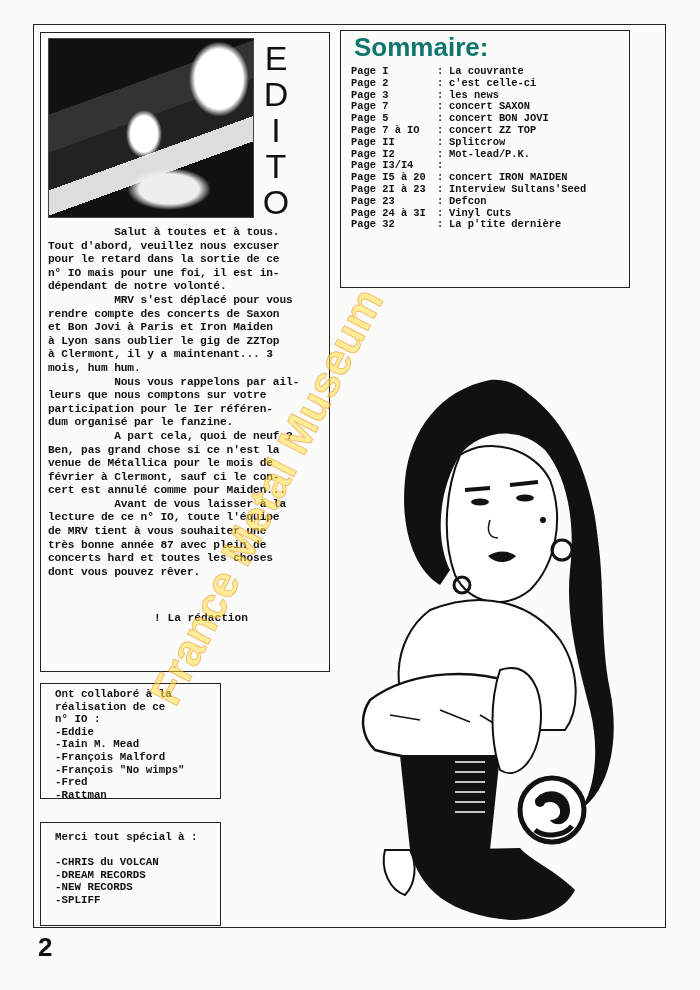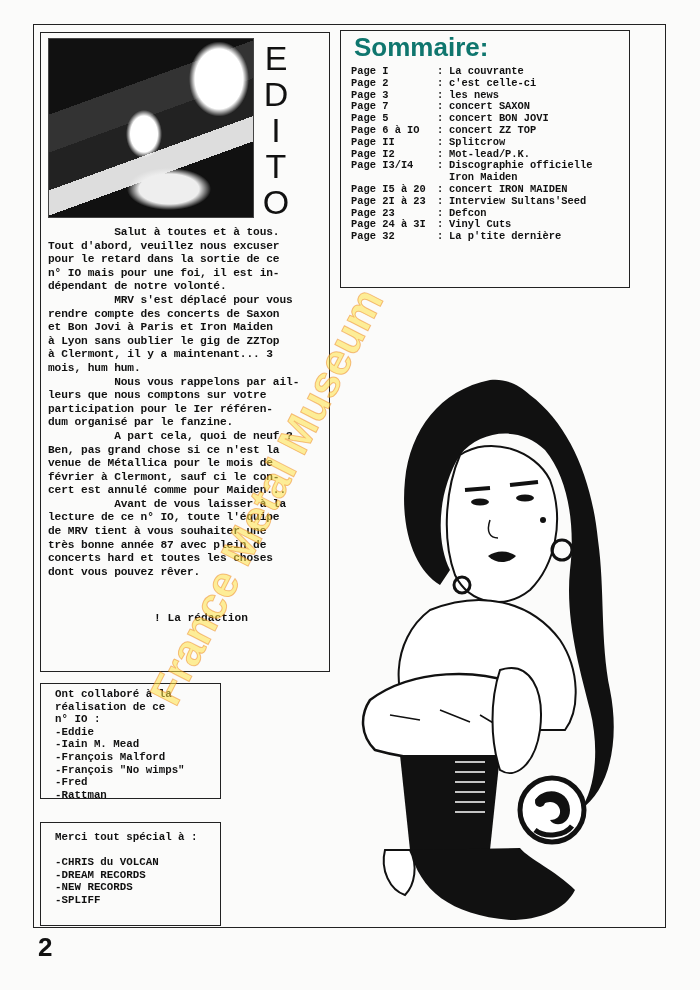--- a/index.html
+++ b/index.html
@@ -159,39 +159,37 @@
       <span class="toc-page">Page 7</span>
       <span class="toc-sep">:</span>
       <span class="toc-title">concert SAXON</span>
     </div>
   <div class="toc-row">
       <span class="toc-page">Page 5</span>
       <span class="toc-sep">:</span>
       <span class="toc-title">concert BON JOVI</span>
     </div>
   <div class="toc-row">
-      <span class="toc-page">Page 6 à IO</span>
+      <span class="toc-page">Page 7 à IO</span>
       <span class="toc-sep">:</span>
       <span class="toc-title">concert ZZ TOP</span>
     </div>
   <div class="toc-row">
       <span class="toc-page">Page II</span>
       <span class="toc-sep">:</span>
       <span class="toc-title">Splitcrow</span>
     </div>
   <div class="toc-row">
       <span class="toc-page">Page I2</span>
       <span class="toc-sep">:</span>
       <span class="toc-title">Mot-lead/P.K.</span>
     </div>
   <div class="toc-row">
       <span class="toc-page">Page I3/I4</span>
       <span class="toc-sep">:</span>
-      <span class="toc-title">Discographie officielle
-Iron Maiden</span>
     </div>
   <div class="toc-row">
       <span class="toc-page">Page I5 à 20</span>
       <span class="toc-sep">:</span>
       <span class="toc-title">concert IRON MAIDEN</span>
     </div>
   <div class="toc-row">
       <span class="toc-page">Page 2I à 23</span>
       <span class="toc-sep">:</span>
       <span class="toc-title">Interview Sultans'Seed</span>

